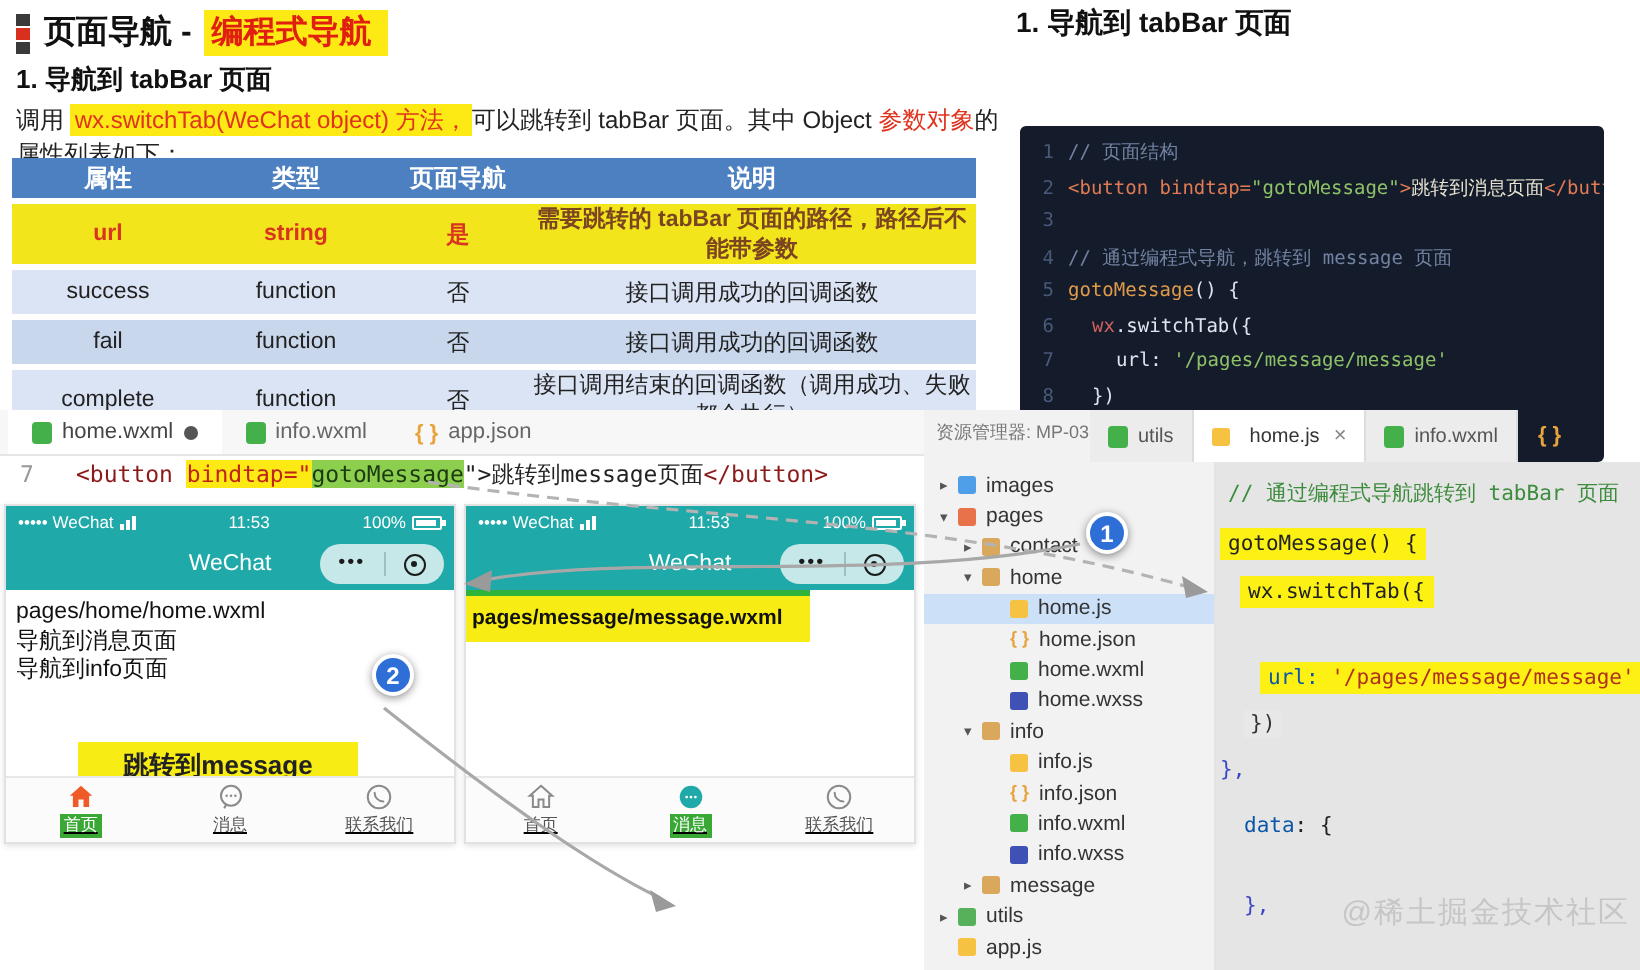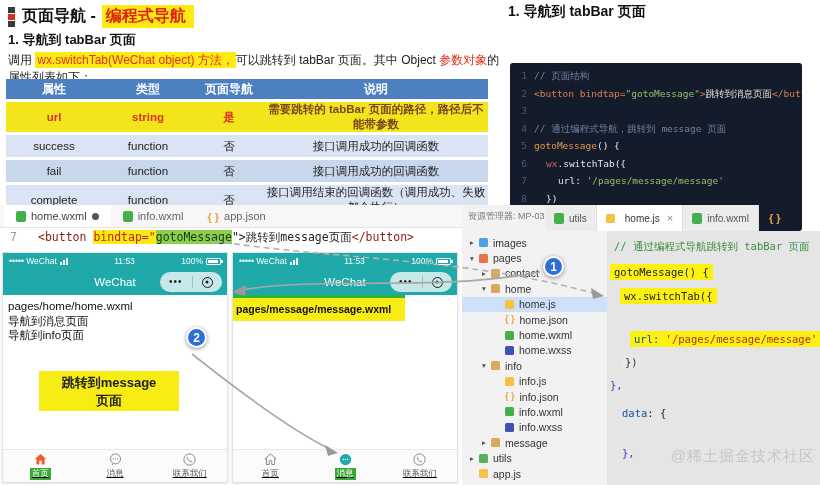--- a/index.html
+++ b/index.html
@@ -48,21 +48,21 @@
 
   .wxml-line { position:absolute; left:0; top:230px; height:21px; white-space:nowrap; font-family:"DejaVu Sans Mono","Liberation Mono",monospace; font-size:11.5px; }
   .wl-num { position:absolute; left:10px; color:#999; }
   .wl-code { position:absolute; left:38px; }
   .seg-tag { color:#8b1a1a; }
   .seg-attr { background:#fde913; color:#c0231a; }
   .seg-ev { background:#8ccf4f; color:#1c3a10; }
   .seg-pln { color:#222; }
 
   
-  .phone { position:absolute; width:226px; height:231px; background:#fff; border:1px solid #e2e2e2; box-shadow:0 1px 3px rgba(0,0,0,.12); }
+  .phone { position:absolute; width:226px; height:170px; background:#fff; border:1px solid #e2e2e2; box-shadow:0 1px 3px rgba(0,0,0,.12); }
   .p1 { left:2px; top:252px; } .p2 { left:232px; top:252px; }
   .p-status { height:16px; background:#1fa9a9; color:#fff; display:flex; justify-content:space-between; align-items:center; padding:0 6px; font-size:8.5px; }
   .st-l,.st-r { display:flex; align-items:center; }
   .sig { display:inline-flex; align-items:flex-end; gap:1px; margin-left:3px; }
   .sig i { width:2px; background:#fff; display:block; }
   .sg1{height:3px}.sg2{height:5px}.sg3{height:7px}
   .batt { width:15px; height:7px; border:1px solid #fff; border-radius:1px; position:relative; margin-left:3px; }
   .batt:before { content:""; position:absolute; left:1px; top:1px; bottom:1px; width:10px; background:#fff; }
   .batt:after { content:""; position:absolute; right:-3px; top:1.5px; width:2px; height:3px; background:#fff; }
   .p-nav { height:26px; background:#1fa9a9; position:relative; }

